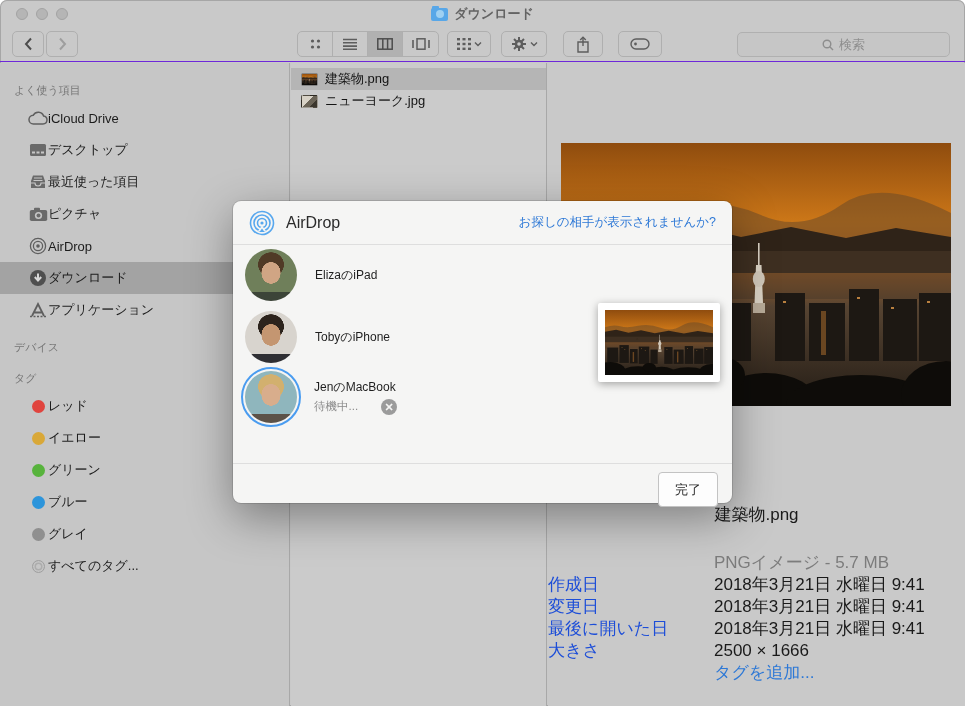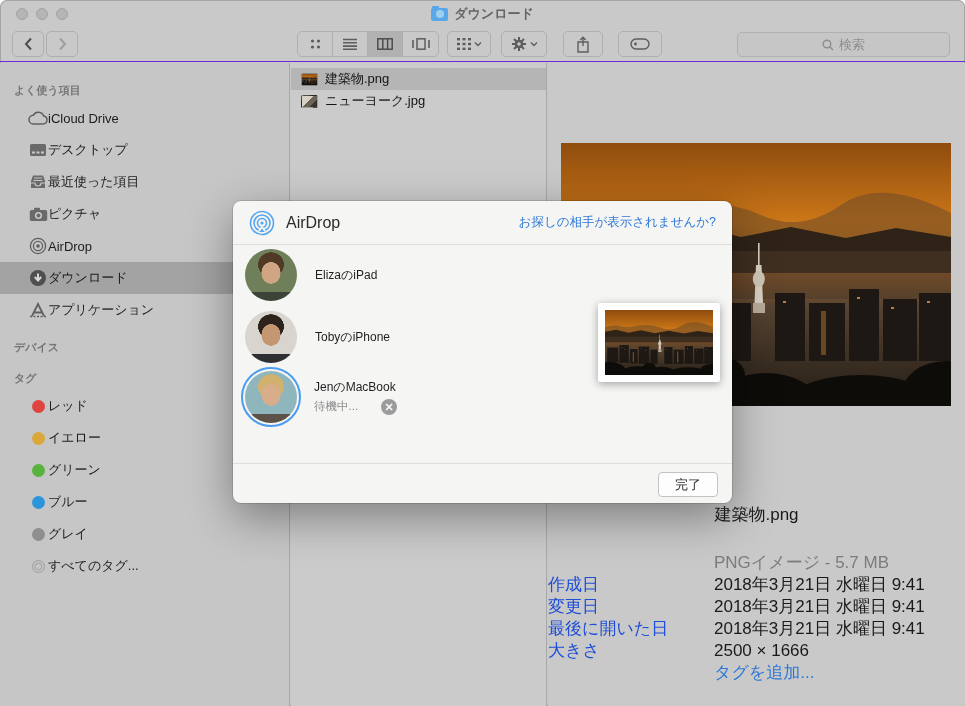--- a/index.html
+++ b/index.html
@@ -40,21 +40,21 @@
   .share-btn{left:563px;width:40px;}
   .tag-btn{left:618px;width:44px;}
   .searchfield{position:absolute;left:737px;top:4px;width:213px;height:25px;
     border:1px solid #b0b0b0;border-radius:5px;background:#c6c6c6;
     display:flex;align-items:center;justify-content:center;gap:5px;color:#8d8d8d;font-size:13px;}
   .chev{width:8px;height:8px;}
   
   .content{position:absolute;left:0;top:63px;right:0;bottom:0;}
   .sidebar{position:absolute;left:0;top:0;bottom:0;width:290px;background:#c6c6c6;
     border-right:1px solid #a8a8a8;padding-top:14px;}
-  .side-header{padding:6px 0 4px 14px;font-size:11px;font-weight:bold;color:#757575;}
+  .side-header{padding:6px 0 4px 14px;font-size:11px;font-weight:normal;color:#757575;}
   .side-item{height:32px;display:flex;align-items:center;padding-left:28px;
     font-size:13px;color:#1c1c1c;}
   .side-item .sic{width:20px;height:20px;display:flex;align-items:center;justify-content:center;}
   .side-sel{background:#a3a3a3;}
   .tag-dot{width:13px;height:13px;border-radius:50%;margin:0 3.5px;}
   .dot-outline{background:transparent !important;border:1.5px solid #9f9f9f;
     box-shadow:inset 0 0 0 1.5px #c6c6c6, inset 0 0 0 3px #adadad;}
   
   .filelist{position:absolute;left:291px;top:0;bottom:0;width:256px;background:#cbcbcb;
     border-right:1px solid #a8a8a8;padding-top:5px;}
@@ -96,21 +96,21 @@
   .ring{border-radius:50%;border:2.5px solid #4a9cf0;padding:2px;margin:-4.5px;}
   .p-name{font-size:12px;color:#1f1f1f;}
   .p-status{display:flex;align-items:center;gap:23px;margin-top:3px;}
   .p-status-text{font-size:11.5px;color:#8a8a8a;}
   .cancel-x{width:16px;height:16px;border-radius:50%;background:#9b9b9b;color:#f5f5f4;
     font-size:11px;line-height:16px;text-align:center;font-weight:bold;}
   .thumbcard{position:absolute;left:365px;top:102px;width:122px;height:79px;background:#fff;
     border-radius:2px;box-shadow:0 2px 8px rgba(0,0,0,.35);padding:7px;}
   .thumbcard svg{display:block;}
   .dlg-footer{position:absolute;left:0;right:0;bottom:0;height:40px;border-top:1px solid #dedede;}
-  .done-btn{position:absolute;right:14px;top:8px;width:60px;height:25px;background:#fdfdfd;
+  .done-btn{position:absolute;right:14px;top:8px;width:60px;height:35px;background:#fdfdfd;
     border:1px solid #c3c3c3;border-radius:4px;font-size:13px;color:#2b2b2b;
     display:flex;align-items:center;justify-content:center;}
   .hiddenassets{position:absolute;width:0;height:0;overflow:hidden;}
   svg{flex:0 0 auto;}
 </style>
 </head>
 <body>
 
 <svg class="hiddenassets" xmlns="http://www.w3.org/2000/svg">
   <defs>

